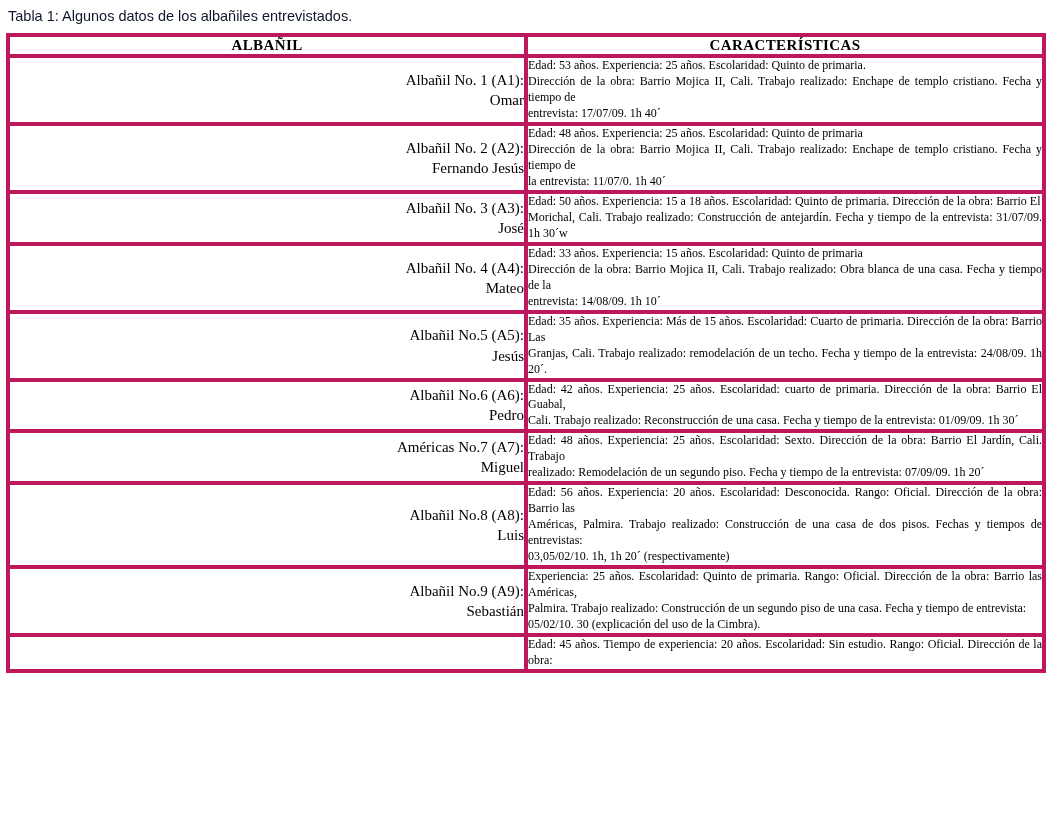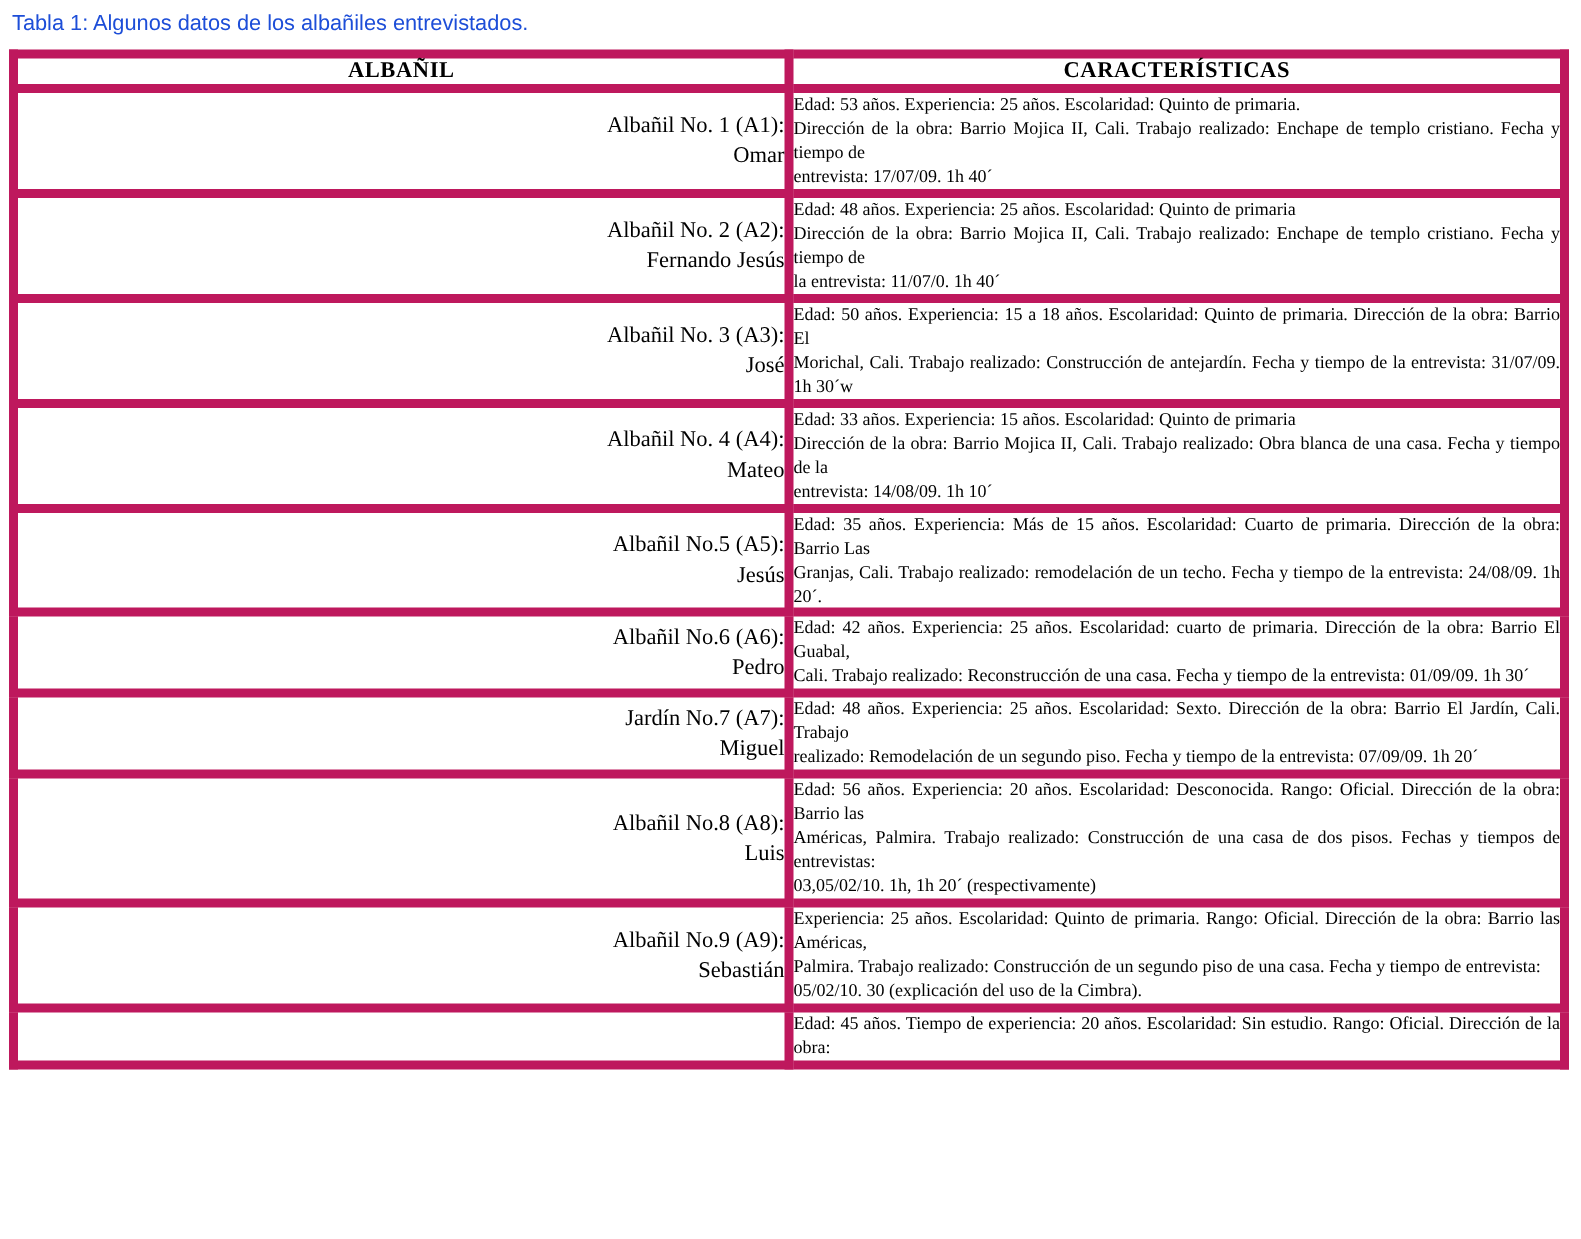--- a/index.html
+++ b/index.html
@@ -16,32 +16,32 @@
   }
   .page {
     width: 1054px;
     box-sizing: border-box;
     padding: 6px 6px 0 6px;
   }
   .caption {
     font-family: "Liberation Sans", sans-serif;
     font-size: 14.5px;
     line-height: 1.2;
-    color: #1d4ed8;
+    color: #0f172a;
     margin: 2px 0 8px 2px;
   }
   table.data-table {
     border-collapse: collapse;
     width: 1040px;
     table-layout: fixed;
     border: 2px solid #2b3a4a;
   }
   table.data-table td,
   table.data-table th {
-    border: 6px solid #be185d;
+    border: 4px solid #be185d;
     vertical-align: middle;
     padding: 0;
   }
   th.head-cell {
     text-align: center;
     font-weight: bold;
     font-size: 15px;
     letter-spacing: 0.4px;
     padding: 9px 4px 9px 4px;
     font-family: "Liberation Serif", serif;
@@ -143,21 +143,21 @@
           <span class="name-line">Pedro</span>
         </td>
         <td class="desc-cell">
           <span class="desc-line">Edad: 42 años. Experiencia: 25 años. Escolaridad: cuarto de primaria. Dirección de la obra: Barrio El Guabal,</span>
           <span class="desc-line">Cali. Trabajo realizado: Reconstrucción de una casa. Fecha y tiempo de la entrevista: 01/09/09. 1h 30´</span>
         </td>
       </tr>
 
       <tr>
         <td class="name-cell">
-          <span class="name-line">Jardín No.7 (A7):</span>
+          <span class="name-line">Américas No.7 (A7):</span>
           <span class="name-line">Miguel</span>
         </td>
         <td class="desc-cell">
           <span class="desc-line">Edad: 48 años. Experiencia: 25 años. Escolaridad: Sexto. Dirección de la obra: Barrio El Jardín, Cali. Trabajo</span>
           <span class="desc-line">realizado: Remodelación de un segundo piso. Fecha y tiempo de la entrevista: 07/09/09.  1h 20´</span>
         </td>
       </tr>
 
       <tr>
         <td class="name-cell">

